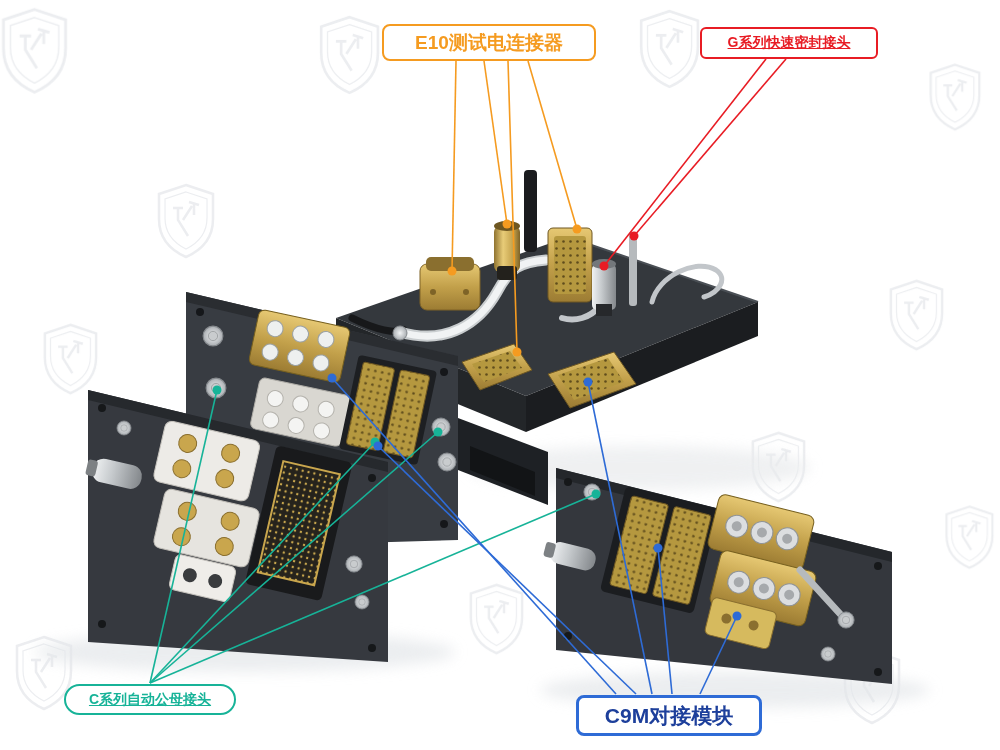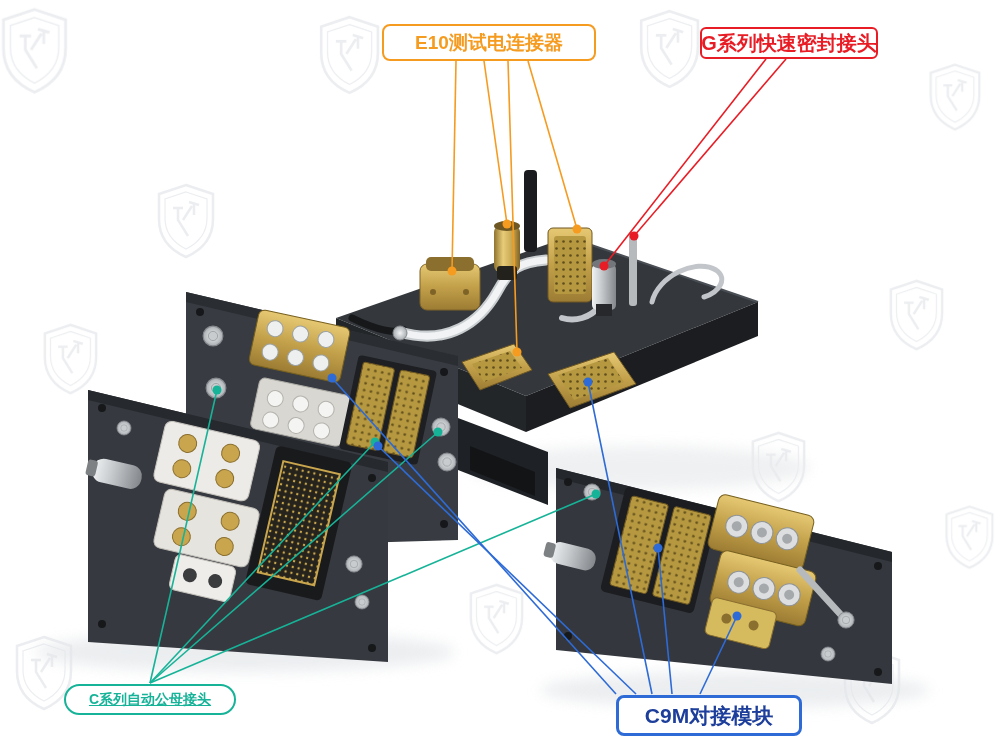--- a/index.html
+++ b/index.html
@@ -8,23 +8,23 @@
     font-family:"Liberation Sans","DejaVu Sans",sans-serif;
     padding-left:18px;
   }
   .scene{position:absolute;left:0;top:0;width:1000px;height:750px;}
   .callout{
     position:absolute;display:flex;align-items:center;justify-content:center;
     background:#ffffff;border:2px solid var(--c,#333);color:var(--t,var(--c,#333));
     font-weight:bold;box-sizing:border-box;white-space:nowrap;
   }
   .callout-e10{left:382px;top:24px;width:214px;height:37px;font-size:19px;border-radius:8px;}
-  .callout-g{left:700px;top:27px;width:178px;height:32px;font-size:20px;border-radius:6px;}
+  .callout-g{left:700px;top:27px;width:178px;height:32px;font-size:14px;border-radius:6px;text-decoration:underline;}
   .callout-c{left:64px;top:684px;width:172px;height:31px;font-size:14px;border-radius:16px;text-decoration:underline;}
-  .callout-c9m{left:576px;top:695px;width:186px;height:41px;font-size:21px;border-radius:8px;border-width:3px;margin-left:40px;}
+  .callout-c9m{left:576px;top:695px;width:186px;height:41px;font-size:21px;border-radius:8px;border-width:3px;}
   .leads line{stroke:var(--c,#333);stroke-width:1.6;}
   .leads .dot{fill:var(--c,#333);}
 </style>
 </head>
 <body>
 
 <div class="canvas">
 
 <svg class="scene" viewBox="0 0 1000 750" xmlns="http://www.w3.org/2000/svg">
   <defs>

